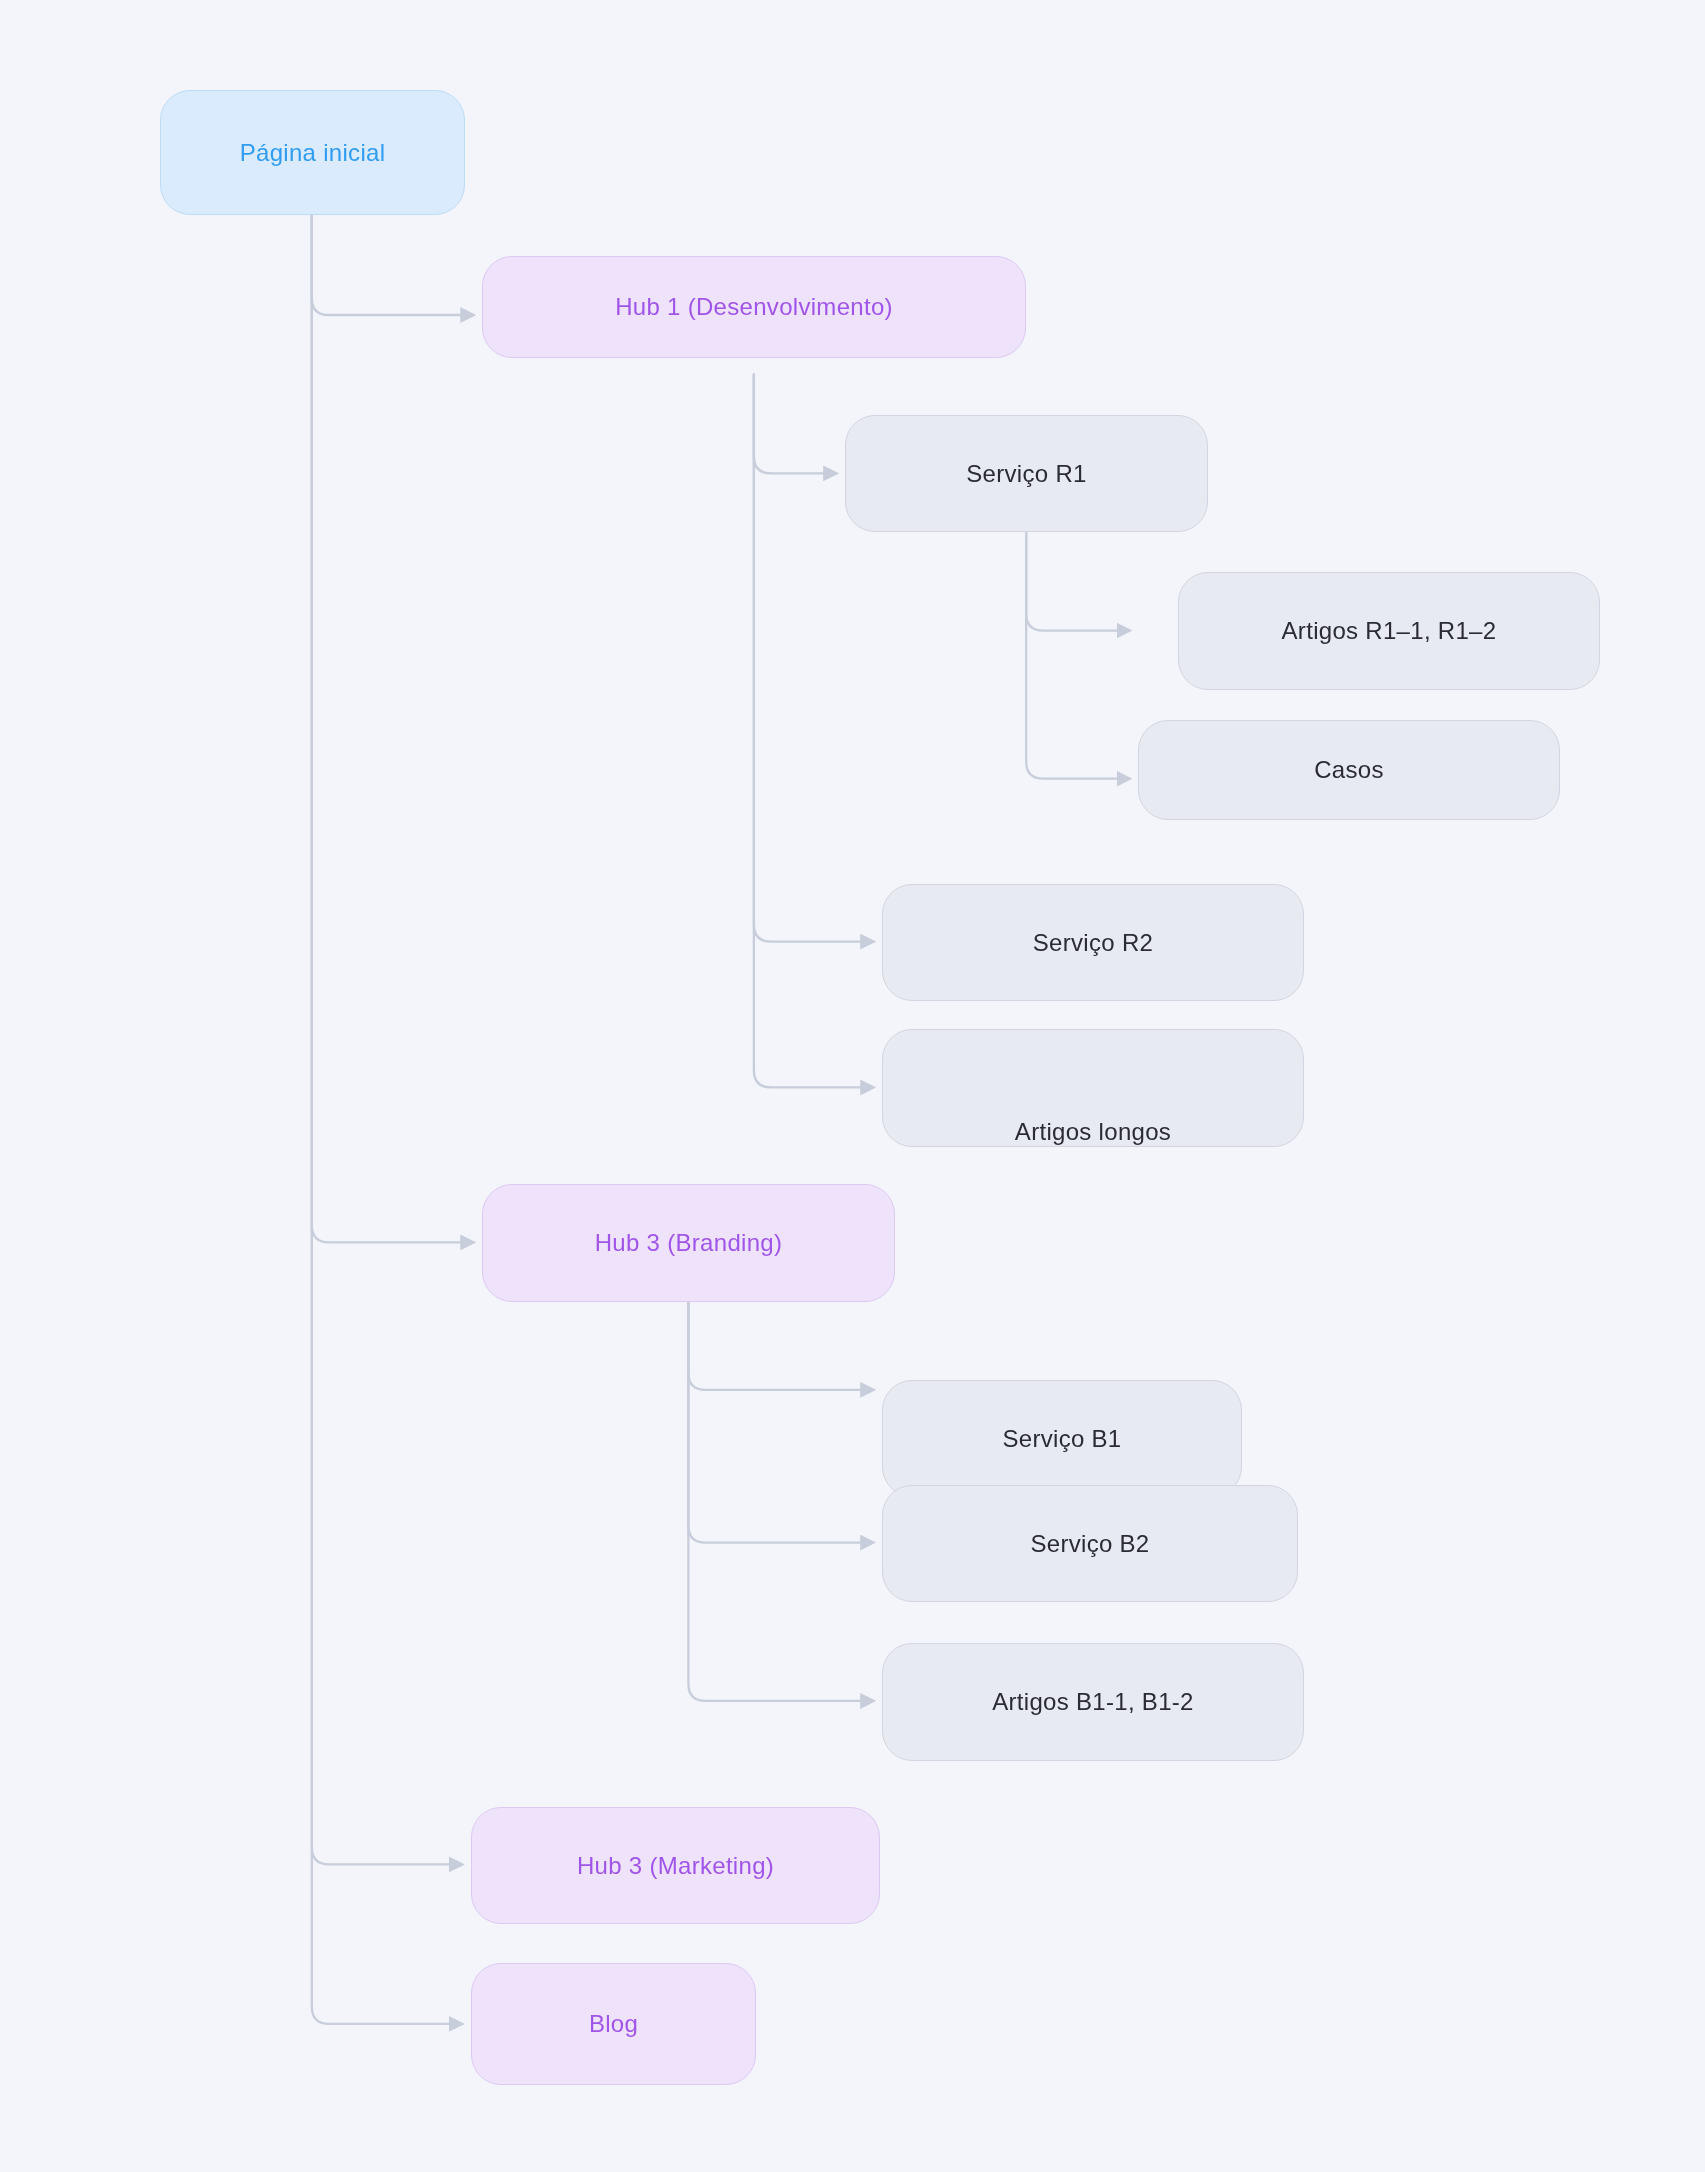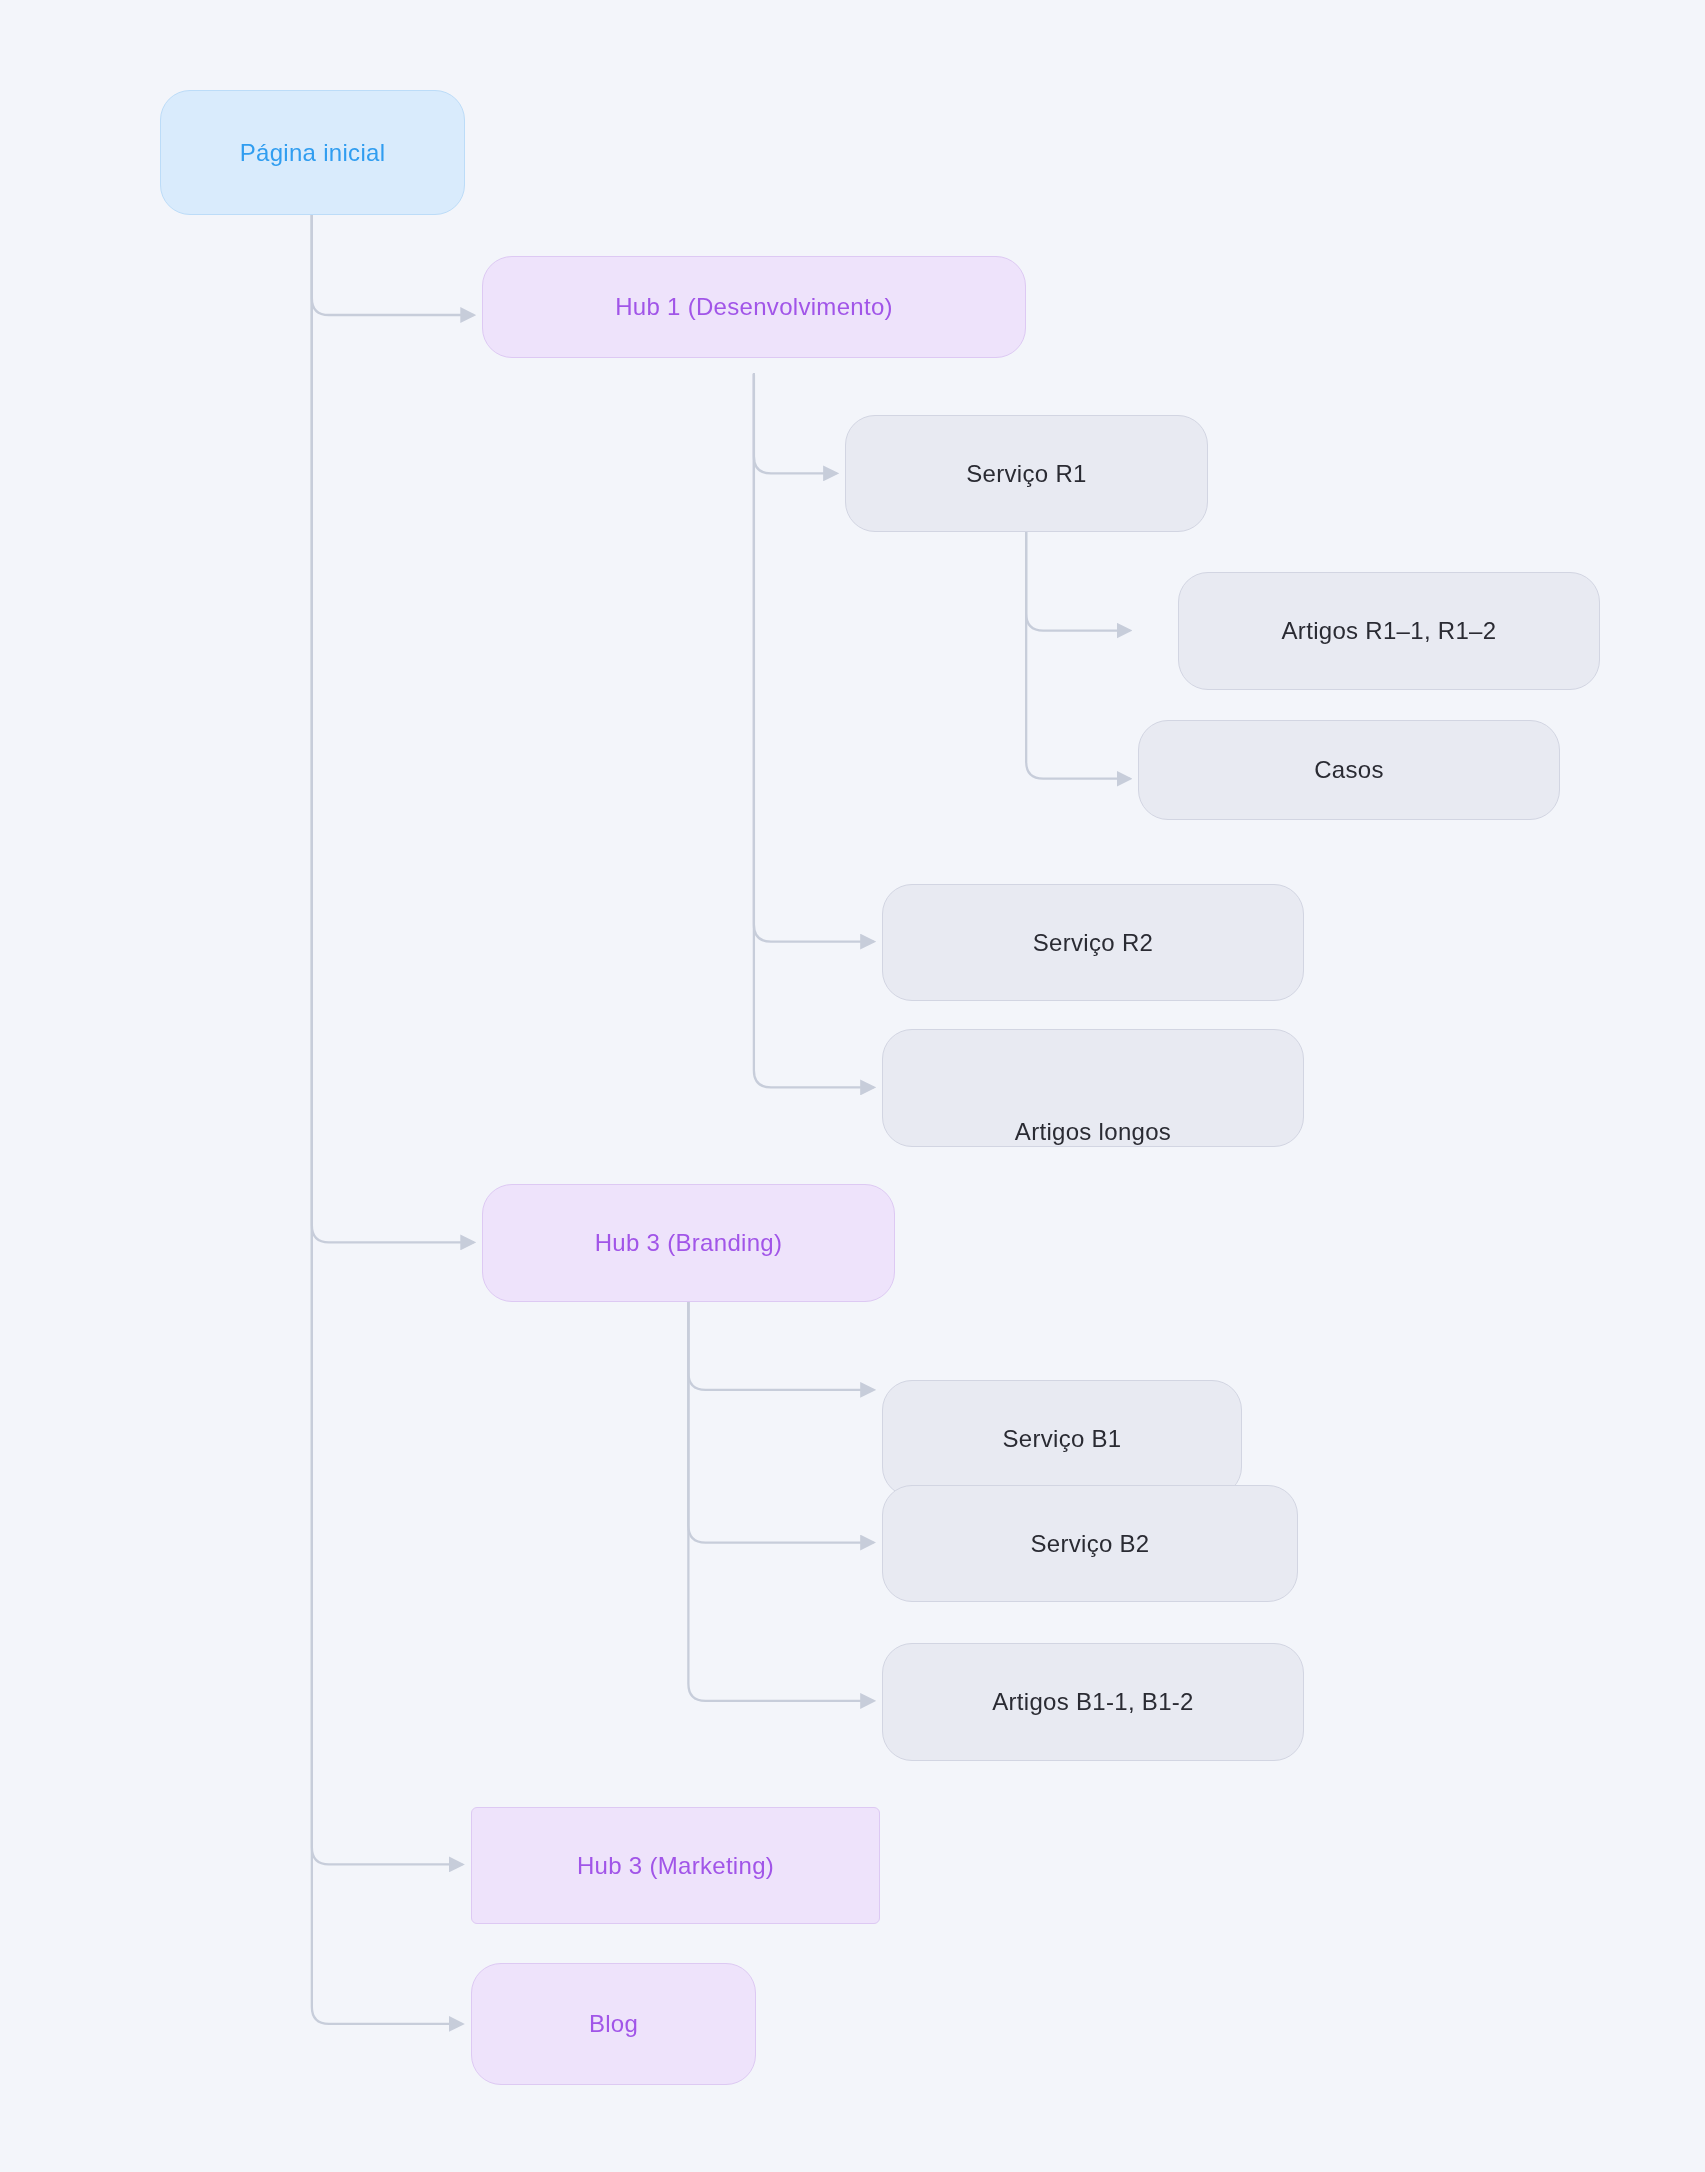--- a/index.html
+++ b/index.html
@@ -63,21 +63,21 @@
   .n-hub1          {left:482px;  top:256px;  width:544px; height:102px;}
   .n-servico-r1    {left:845px; top:415px;  width:363px; height:117px;}
   .n-artigos-r1    {left:1178px; top:572px; width:422px; height:118px;}
   .n-casos         {left:1138px; top:720px; width:422px; height:100px;}
   .n-servico-r2    {left:882px; top:884px; width:422px; height:117px;}
   .n-artigos-longos{left:882px; top:1029px; width:422px; height:118px;align-items:flex-end;}
   .n-hub2          {left:482px;  top:1184px; width:413px; height:118px;}
   .n-servico-b1    {left:882px; top:1332px; width:360px; height:117px;margin-top:48px;}
   .n-servico-b2    {left:882px; top:1485px; width:416px; height:117px;}
   .n-artigos-b1    {left:882px; top:1643px; width:422px; height:118px;}
-  .n-hub3          {left:471px;  top:1807px; width:409px; height:117px;border-radius:6px;}
+  .n-hub3          {left:471px;  top:1807px; width:409px; height:117px;}
   .n-blog          {left:471px;  top:1963px; width:285px; height:122px;}
 </style>
 </head>
 <body>
 
 <div class="canvas">
 
   <svg class="edges" viewBox="0 0 2994 3813" xmlns="http://www.w3.org/2000/svg">
     <defs>
       <marker id="arrowhead" viewBox="0 0 10 10" refX="8" refY="5" markerWidth="7" markerHeight="7" orient="auto-start-reverse">

